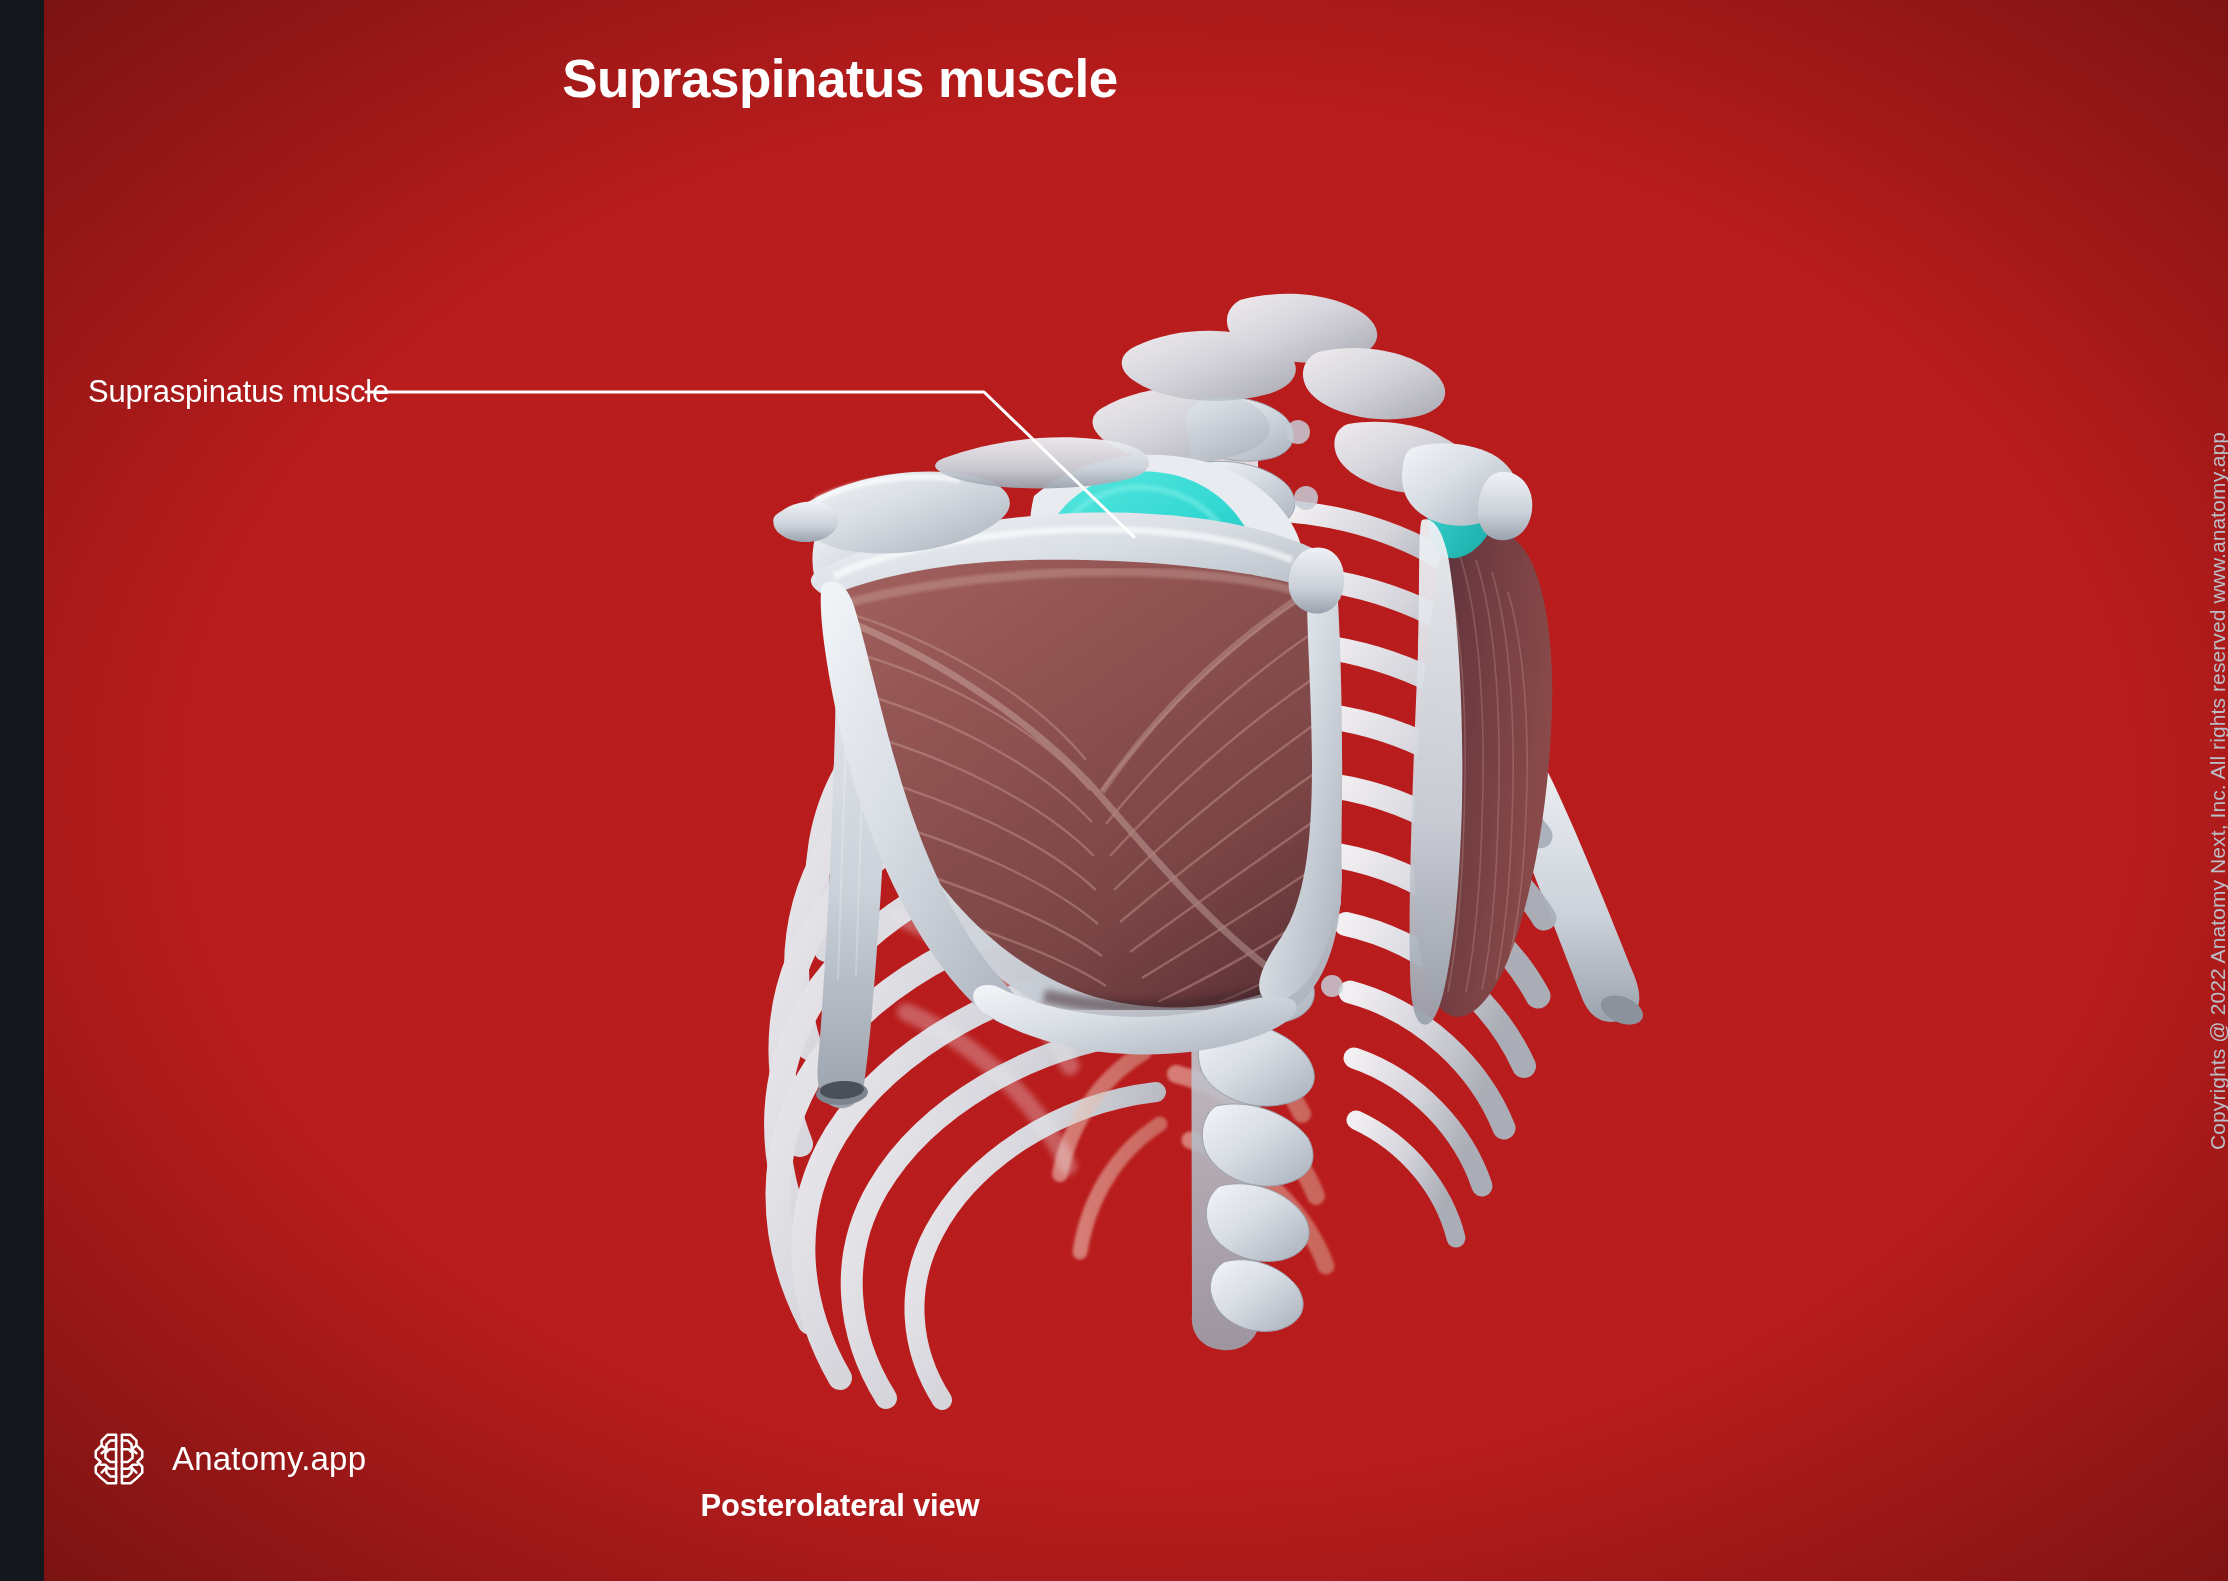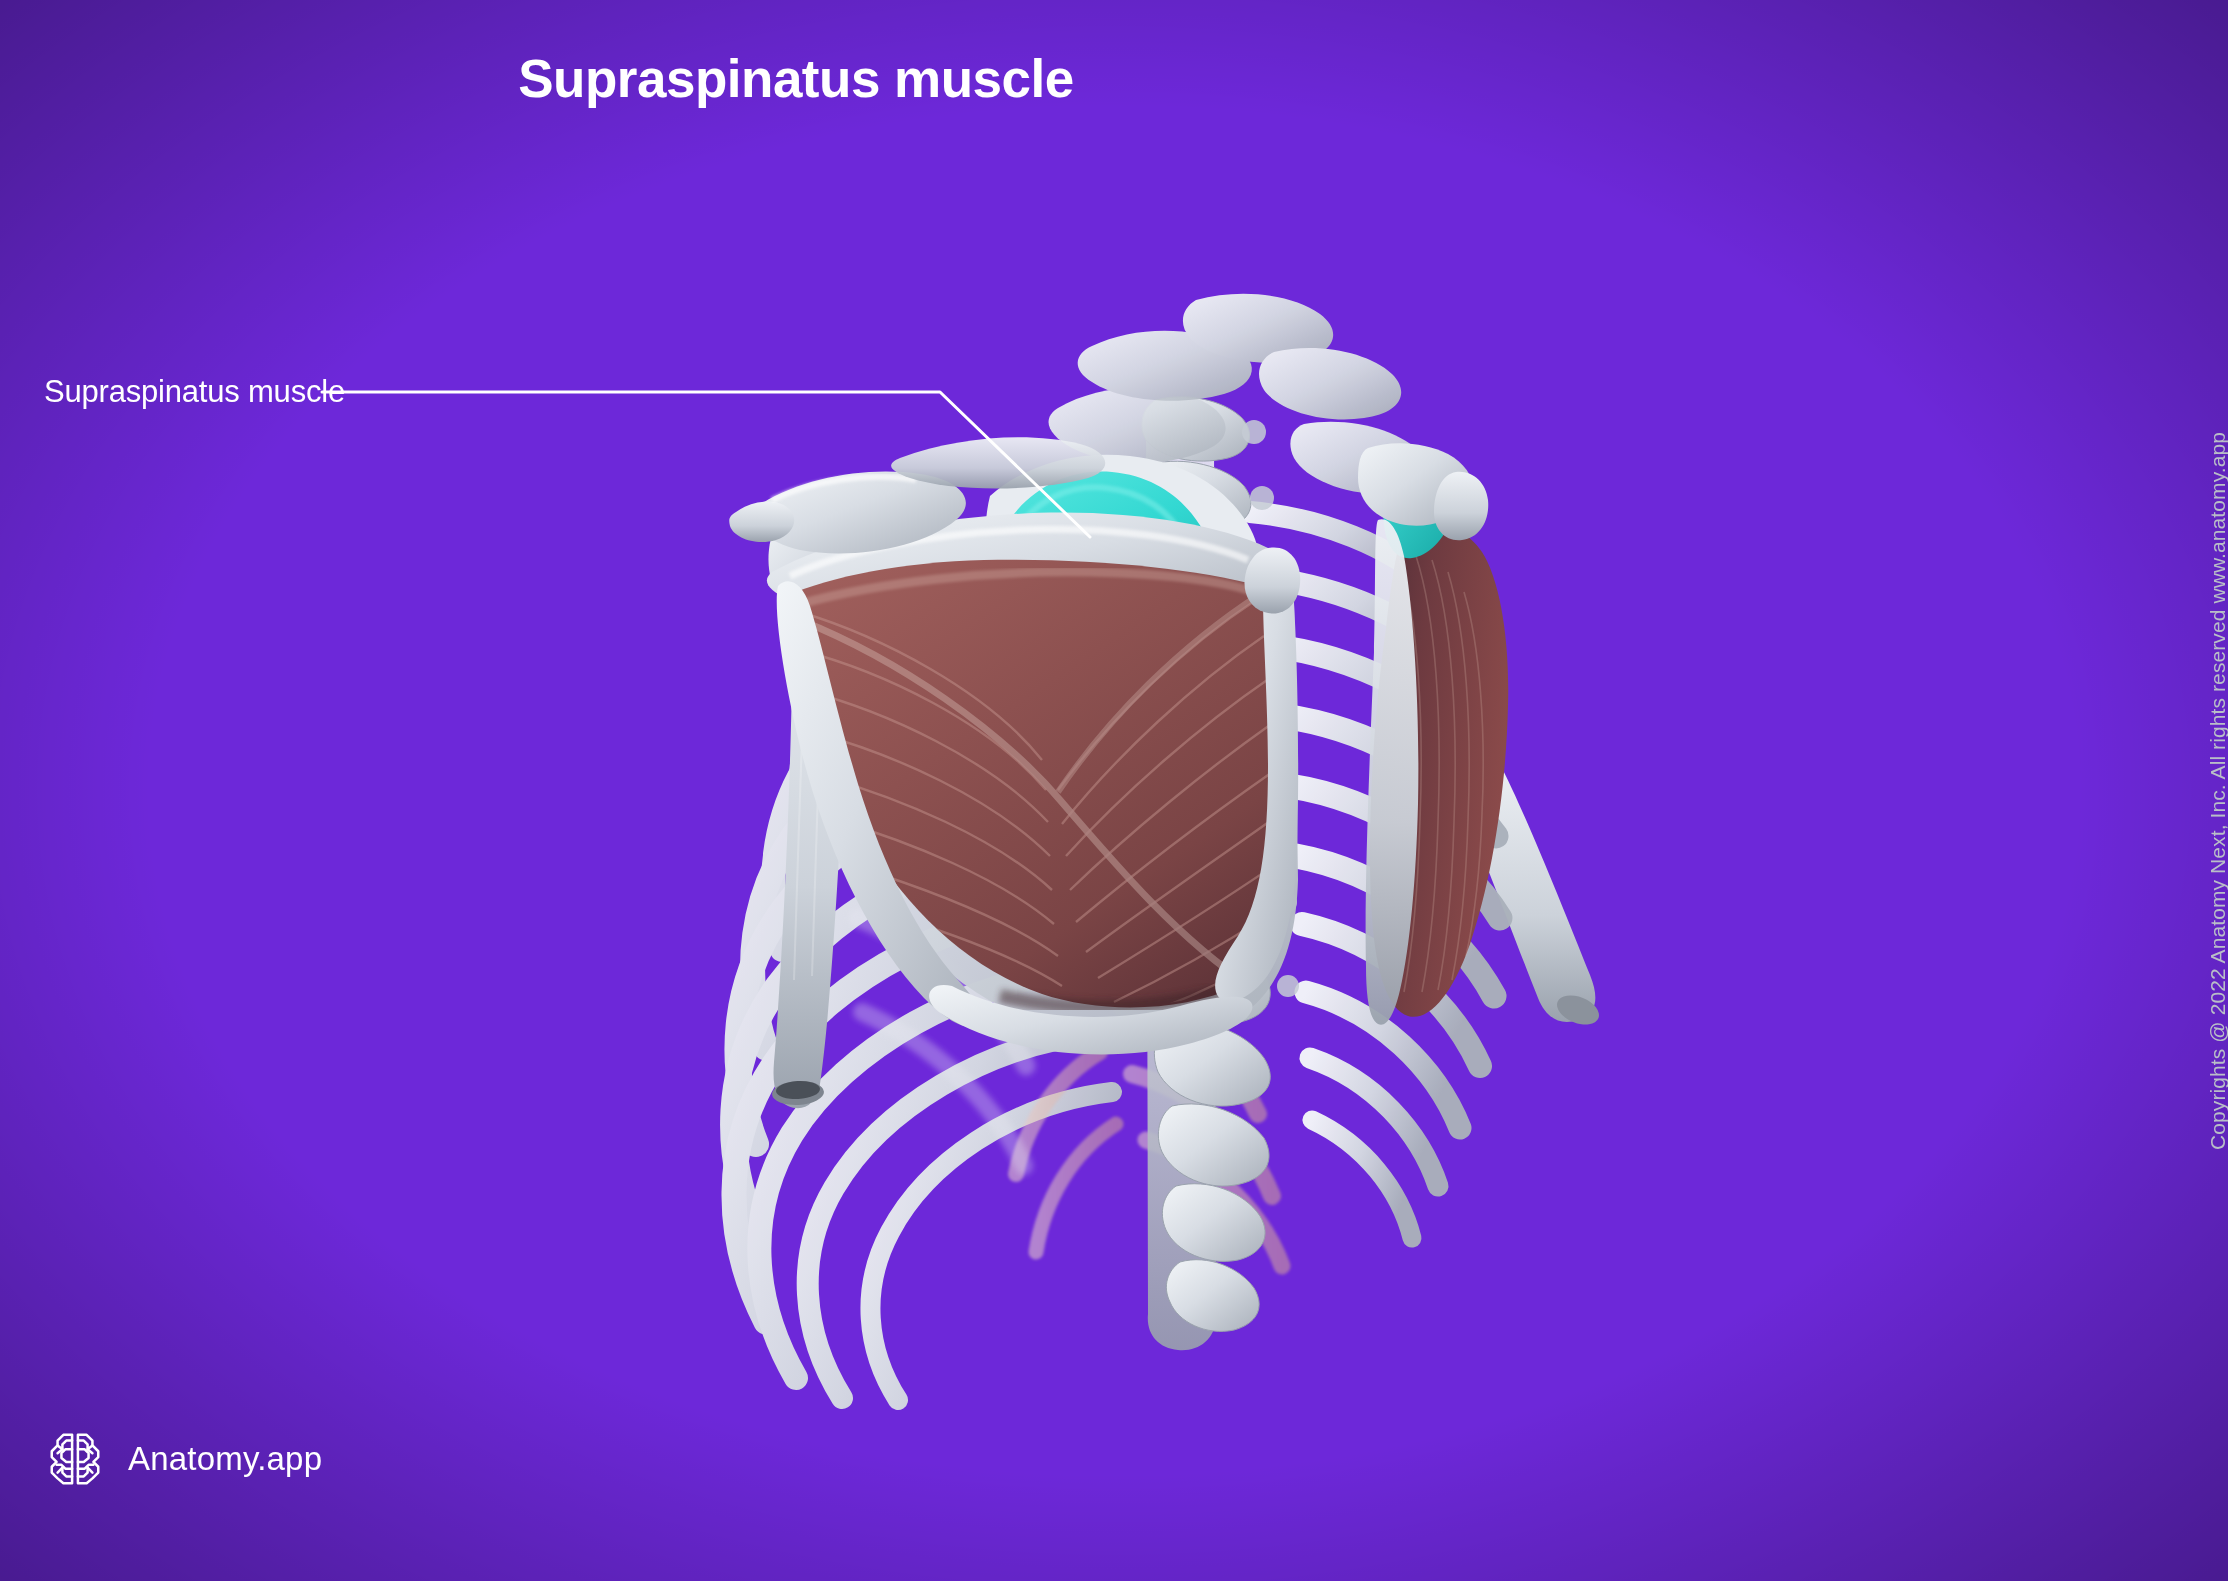--- a/index.html
+++ b/index.html
@@ -12,21 +12,22 @@
     height: 1581px;
     position: relative;
     overflow: hidden;
     font-family: "Liberation Sans", sans-serif;
     background: #14171c;
   }
 
   #stage {
     position: absolute;
     inset: 0;
-    background: #6d28d9;
+    background: #b91c1c;
+    margin-left: 44px;
   }
 
   
   .title {
     position: absolute;
     top: 52px;
     left: 0;
     width: 1592px;
     text-align: center;
     color: #ffffff;
@@ -419,20 +420,21 @@
   </svg>
 
   <svg id="leader" viewBox="0 0 2228 1581">
     <polyline id="leader-path" fill="none" stroke="#ffffff" stroke-width="3" stroke-linecap="round" stroke-linejoin="round" points="322,392 940,392 1090,537"></polyline>
   </svg>
 
   <div class="title">Supraspinatus muscle</div>
 
   <div class="anno-label">Supraspinatus muscle</div>
 
+  <div class="caption">Posterolateral view</div>
 
   <div class="copyright">Copyrights @ 2022 Anatomy Next, Inc. All rights reserved www.anatomy.app</div>
 
   <div class="brand">
     <span style="display:inline-flex;">
       <svg width="62" height="62" viewBox="0 0 64 64" fill="none" stroke="#ffffff" stroke-width="2.6" stroke-linejoin="round" stroke-linecap="round">
 
         <path d="M29 7 L20 7 L14 13 L14 18 L8 24 L8 30 L13 35 L8 40 L8 46 L14 52 L20 57 L29 57 Z"></path>
         <path d="M29 13 L23 13 L19 17 L19 22 L14 26"></path>
         <path d="M29 22 L22 22 L18 26 L18 31 L23 35 L29 35"></path>

